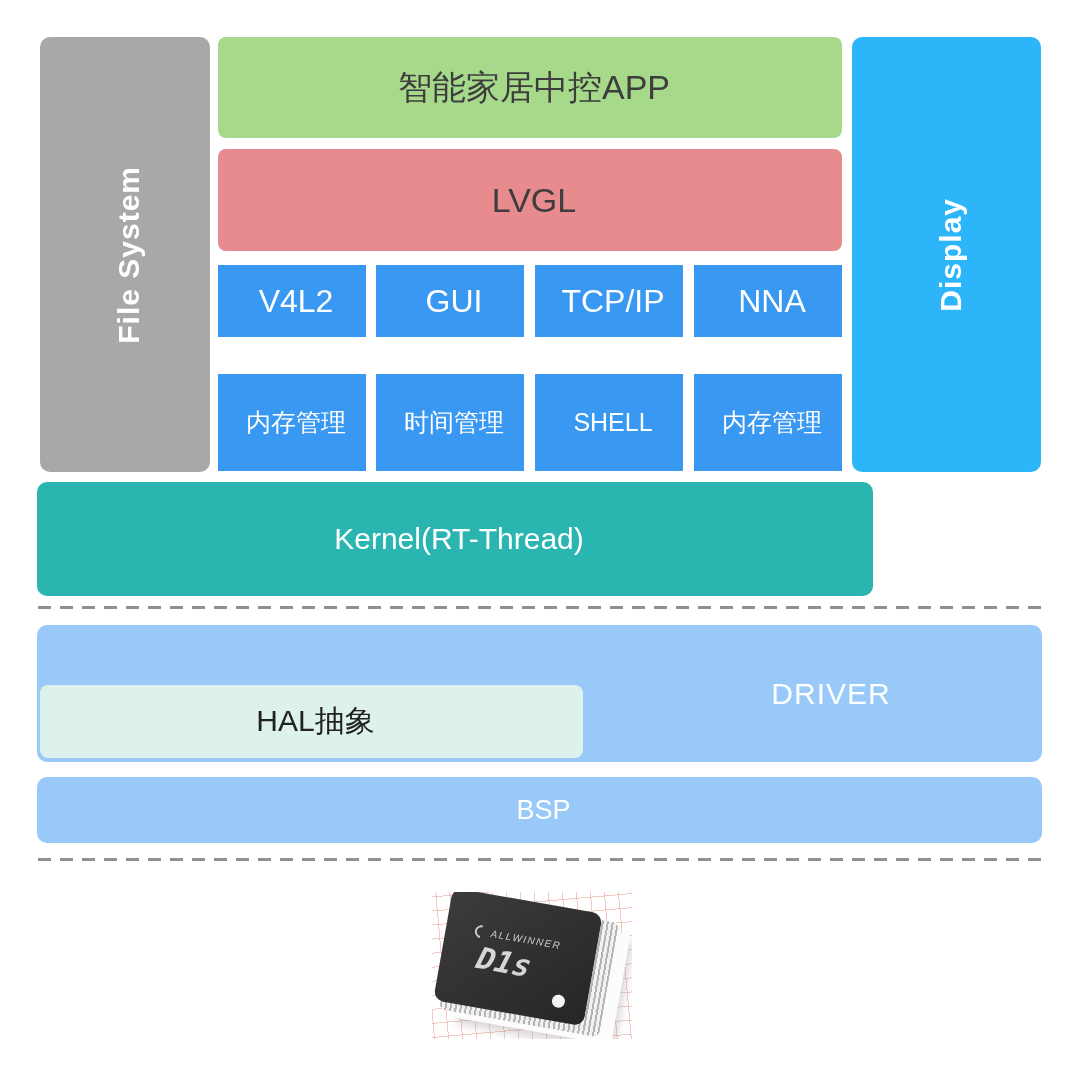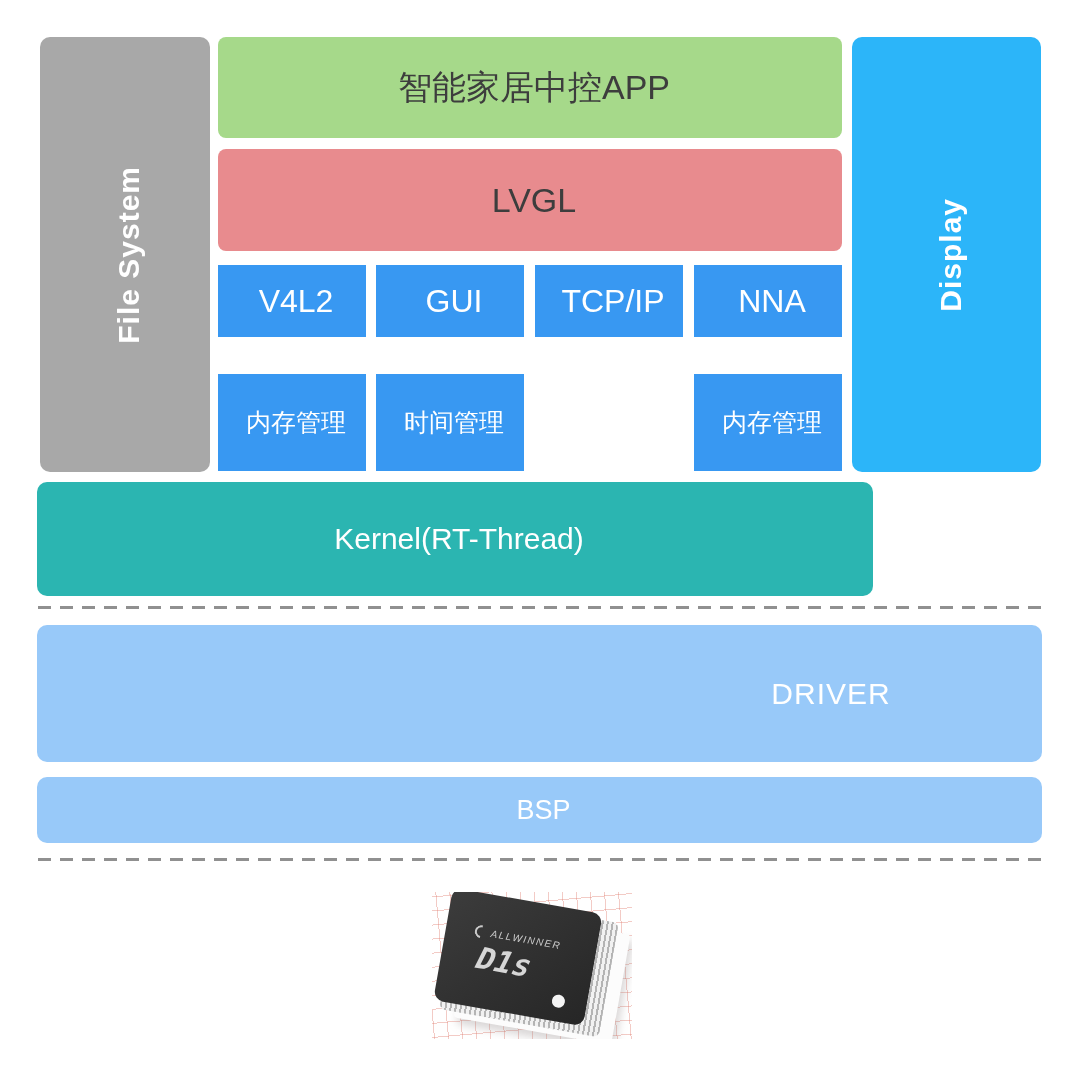--- a/index.html
+++ b/index.html
@@ -102,32 +102,38 @@
   <div class="box mw r1 c4" style="background:#3898f2;">
     <span>NNA</span>
   </div>
 
   <div class="box mw r2 c1" style="background:#3898f2;">
     <span>内存管理</span>
   </div>
   <div class="box mw r2 c2" style="background:#3898f2;">
     <span>时间管理</span>
   </div>
+  <div class="box mw r2 c3" style="background:#3898f2;">
+    <span>SHELL</span>
+  </div>
   <div class="box mw r2 c4" style="background:#3898f2;">
     <span>内存管理</span>
   </div>
 
   <div class="box bar-kernel" style="background:#2bb5b1;">
     <span>Kernel(RT-Thread)</span>
   </div>
 
   <div class="dash dash-1"></div>
 
   <div class="box bar-driver" style="background:#98c9f9;">
     <span class="driver-label">DRIVER</span>
+  </div>
+  <div class="box bar-hal" style="background:#ddf1ed;">
+    <span>HAL抽象</span>
   </div>
 
   <div class="box bar-bsp" style="background:#98c9f9;">
     <span>BSP</span>
   </div>
 
   <div class="dash dash-2"></div>
 
   <div class="chip-photo">
     <div class="chip-grid"></div>

